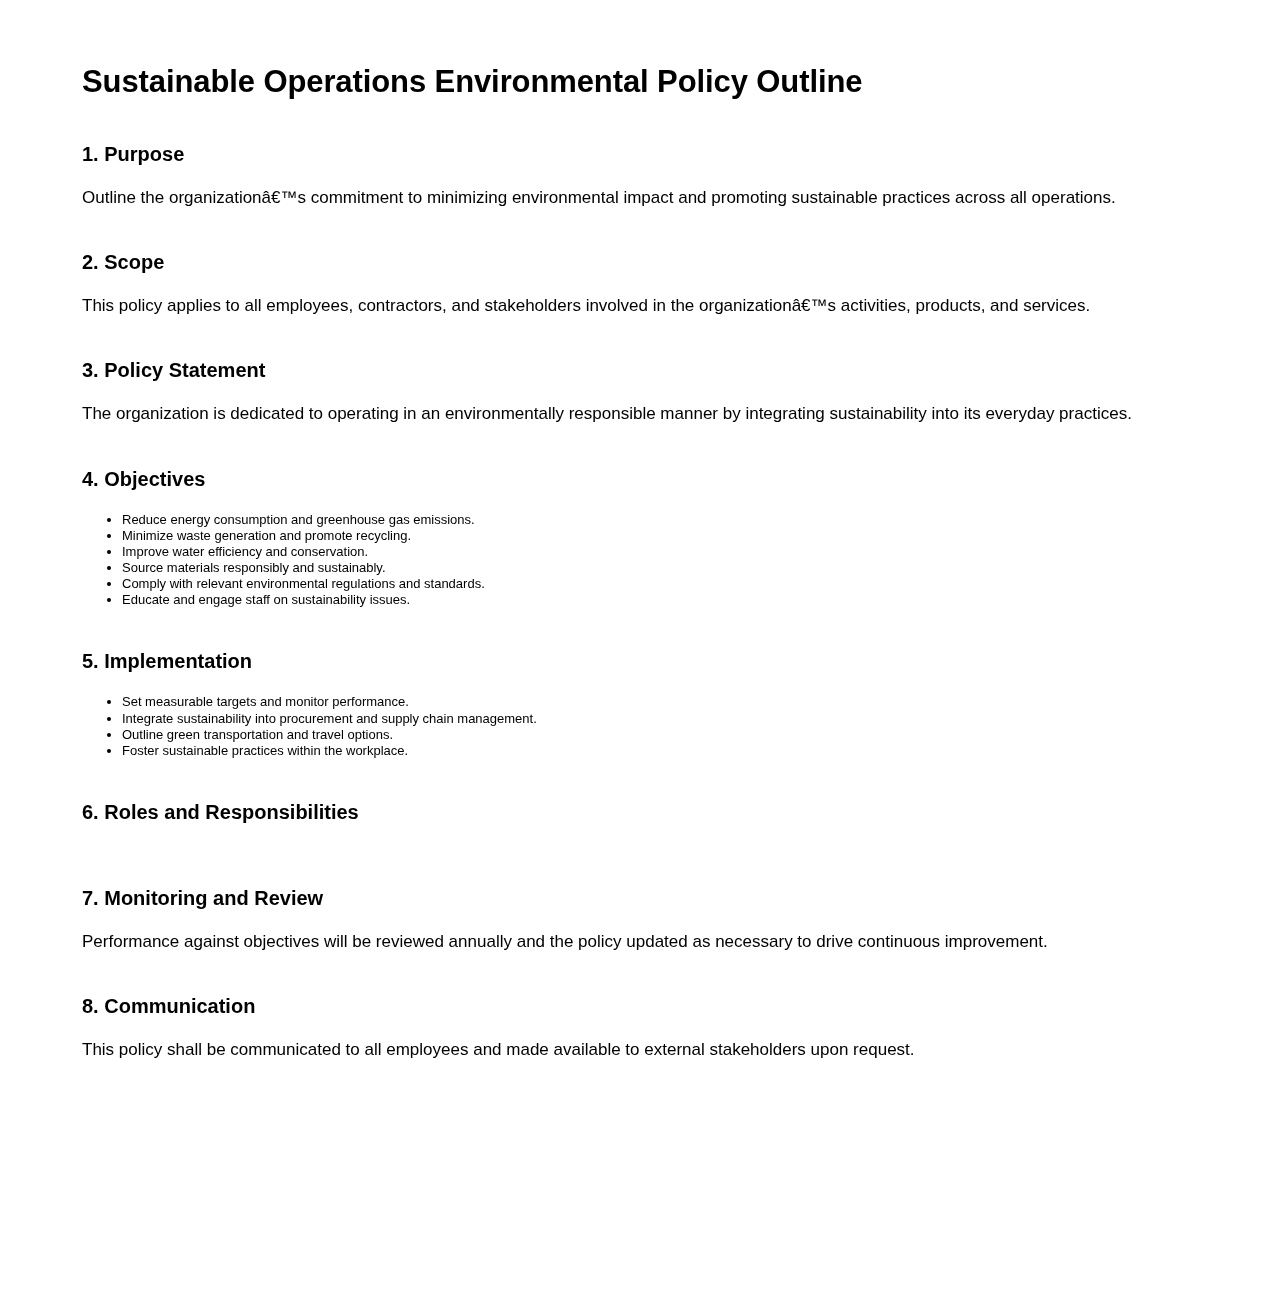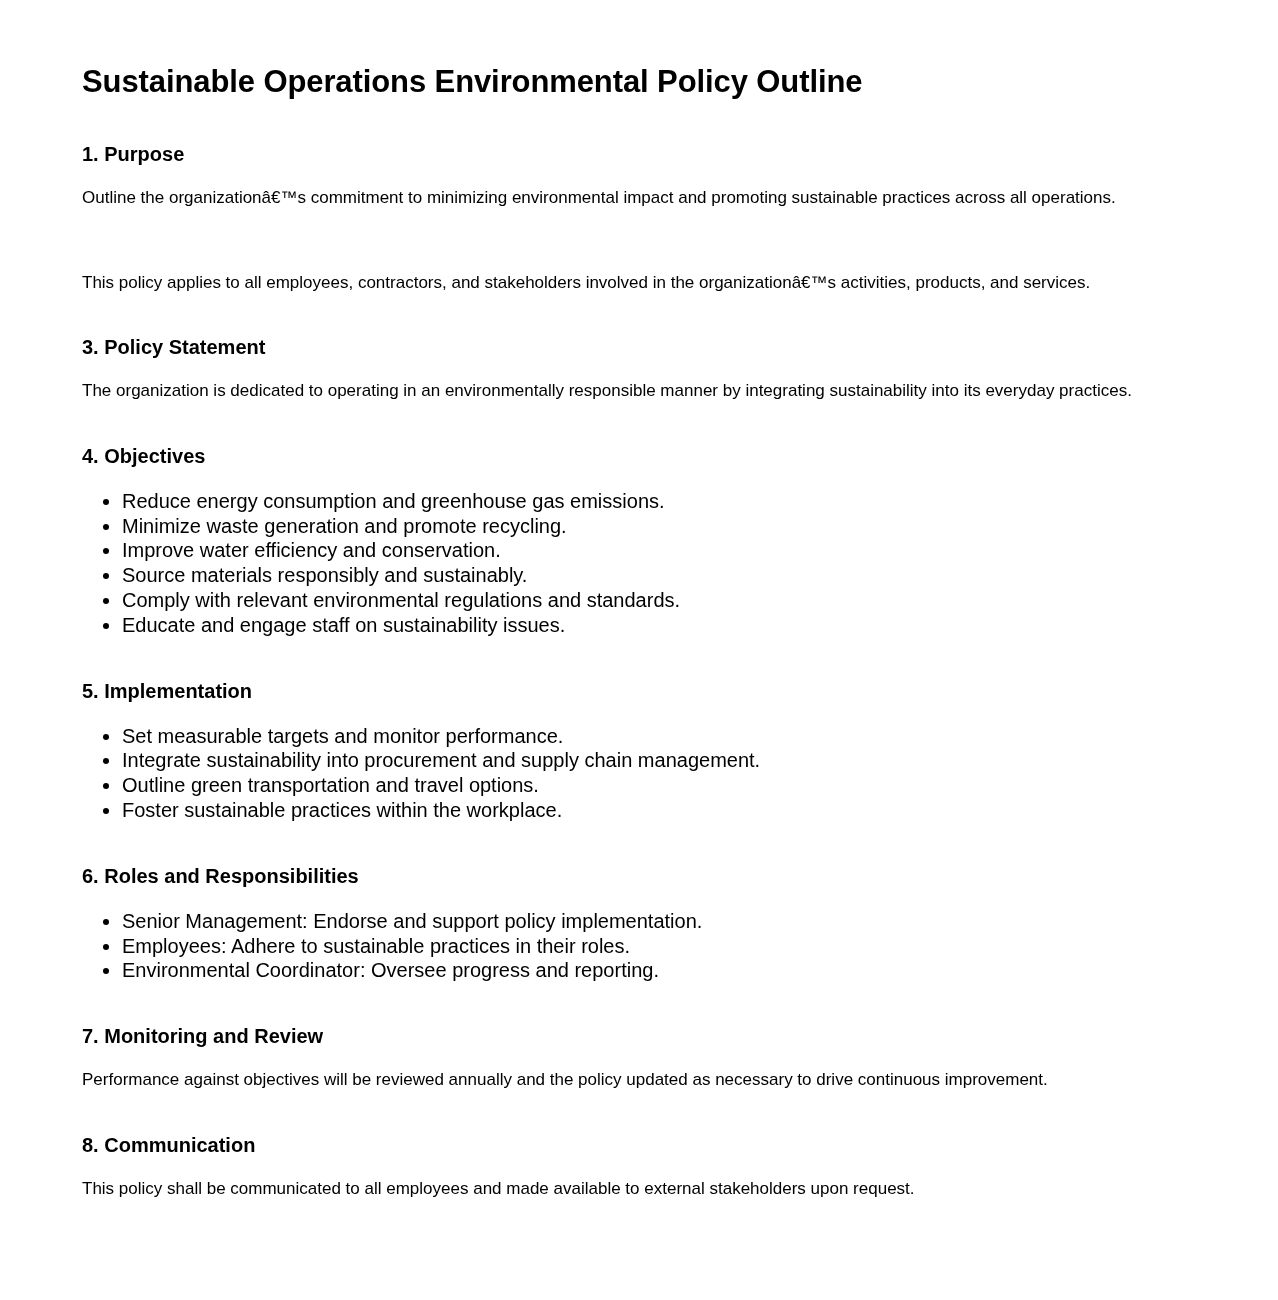--- a/index.html
+++ b/index.html
@@ -42,21 +42,21 @@
     margin: 0;
     padding: 0;
     font-weight: normal;
   }
   ul.bullet-list {
     margin: 0;
     padding: 0 0 0 40px;
     list-style-type: disc;
   }
   ul.bullet-list li {
-    font-size: 20px;
+    font-size: 13px;
     line-height: 1.24;
     margin: 0;
     padding: 0;
   }
   
   .gap-title-first { height: 43px; }
   .gap-h-to-p { height: 22px; }
   .gap-p-to-h { height: 43px; }
   .gap-h-to-ul { height: 21px; }
   .gap-ul-to-h { height: 42px; }
@@ -68,20 +68,21 @@
   <div class="doc">
 
     <h1 class="doc-title">Sustainable Operations Environmental Policy Outline</h1>
     <div class="gap-title-first"></div>
 
     <h3 class="section-heading">1. Purpose</h3>
     <div class="gap-h-to-p"></div>
     <p class="body-text">Outline the organizationâ€™s commitment to minimizing environmental impact and promoting sustainable practices across all operations.</p>
     <div class="gap-p-to-h"></div>
 
+    <h3 class="section-heading">2. Scope</h3>
     <div class="gap-h-to-p"></div>
     <p class="body-text">This policy applies to all employees, contractors, and stakeholders involved in the organizationâ€™s activities, products, and services.</p>
     <div class="gap-p-to-h"></div>
 
     <h3 class="section-heading">3. Policy Statement</h3>
     <div class="gap-h-to-p"></div>
     <p class="body-text">The organization is dedicated to operating in an environmentally responsible manner by integrating sustainability into its everyday practices.</p>
     <div class="gap-p-to-h"></div>
 
     <h3 class="section-heading">4. Objectives</h3>
@@ -101,25 +102,20 @@
     <ul class="bullet-list">
       <li>Set measurable targets and monitor performance.</li>
       <li>Integrate sustainability into procurement and supply chain management.</li>
       <li>Outline green transportation and travel options.</li>
       <li>Foster sustainable practices within the workplace.</li>
     </ul>
     <div class="gap-ul-to-h"></div>
 
     <h3 class="section-heading">6. Roles and Responsibilities</h3>
     <div class="gap-h-to-ul"></div>
-    <ul class="bullet-list">
-      <li>Senior Management: Endorse and support policy implementation.</li>
-      <li>Employees: Adhere to sustainable practices in their roles.</li>
-      <li>Environmental Coordinator: Oversee progress and reporting.</li>
-    </ul>
     <div class="gap-ul-to-h"></div>
 
     <h3 class="section-heading">7. Monitoring and Review</h3>
     <div class="gap-h-to-p"></div>
     <p class="body-text">Performance against objectives will be reviewed annually and the policy updated as necessary to drive continuous improvement.</p>
     <div class="gap-p-to-h"></div>
 
     <h3 class="section-heading">8. Communication</h3>
     <div class="gap-h-to-p"></div>
     <p class="body-text">This policy shall be communicated to all employees and made available to external stakeholders upon request.</p>

